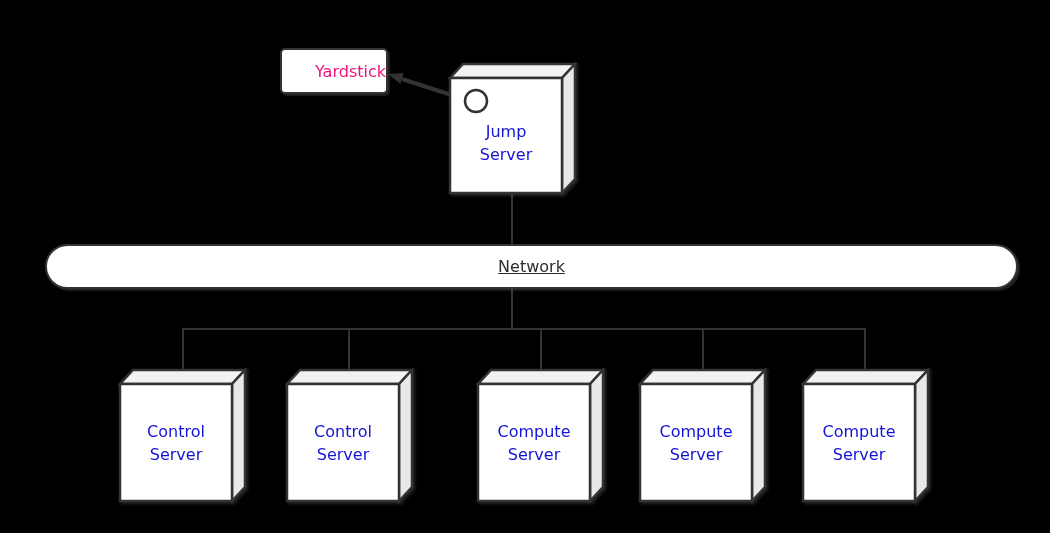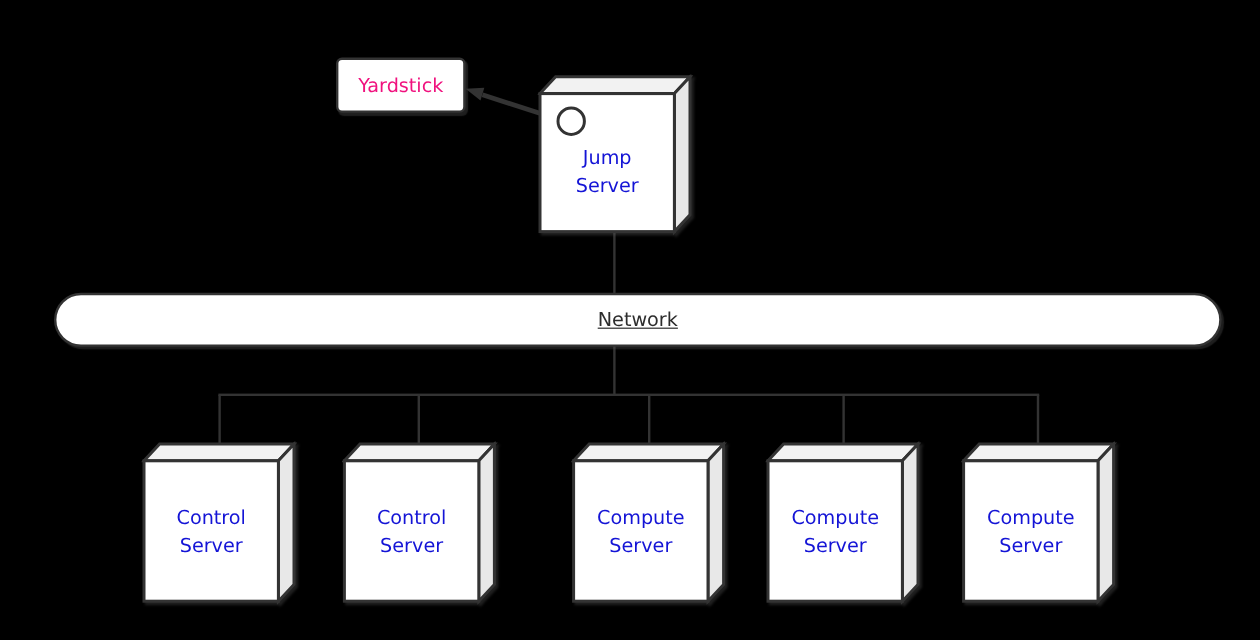--- a/index.html
+++ b/index.html
@@ -30,21 +30,21 @@
     display:flex;align-items:center;justify-content:center;
     font-size:16px;color:var(--network-text);
     box-shadow:2px 2px 1px rgba(90,90,90,.35);
     text-decoration:underline;
   }
   
   .yardstick{
     position:absolute;left:280px;top:48px;width:108px;height:46px;
     background:var(--node-face);border:2.5px solid var(--line);
     border-radius:5px;box-sizing:border-box;
-    display:flex;align-items:center;justify-content:center;
+    display:flex;align-items:center;justify-content:flex-end;
     font-size:16px;color:var(--yardstick-text);
     box-shadow:2px 2px 1px rgba(90,90,90,.35);
   }
   
   .node{position:absolute;width:130px;height:136px;}
   .node svg{position:absolute;left:0;top:0;filter:drop-shadow(2px 2px 1px rgba(90,90,90,.35));}
   .node .face{fill:var(--node-face);stroke:var(--line);stroke-width:2.5;}
   .node .top{fill:var(--node-top);stroke:var(--line);stroke-width:2.5;stroke-linejoin:miter;}
   .node .side{fill:var(--node-side);stroke:var(--line);stroke-width:2.5;stroke-linejoin:miter;}
   .node .iface{fill:var(--node-face);stroke:var(--line);stroke-width:2.5;}

